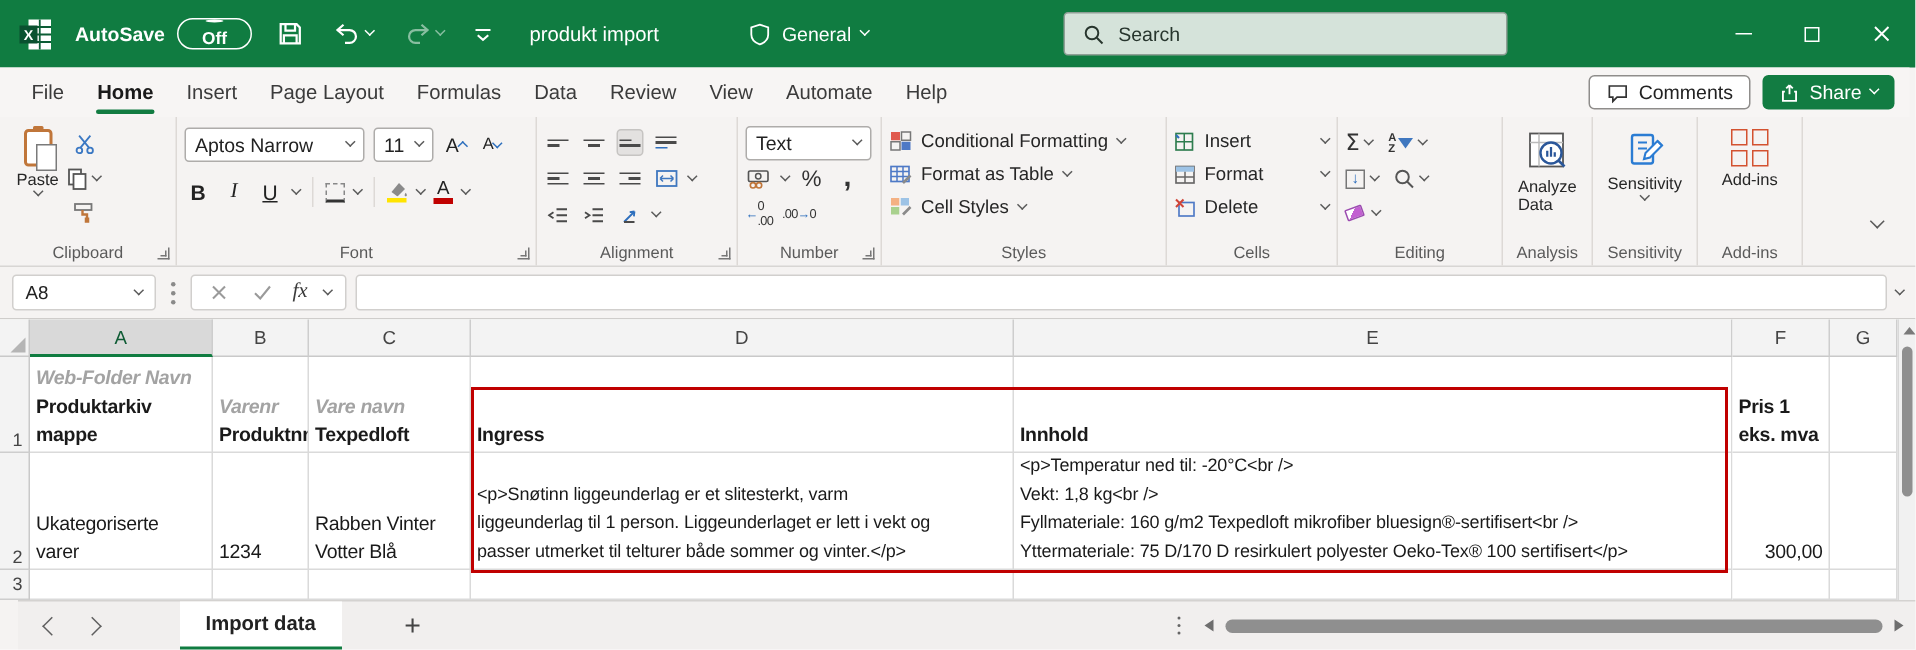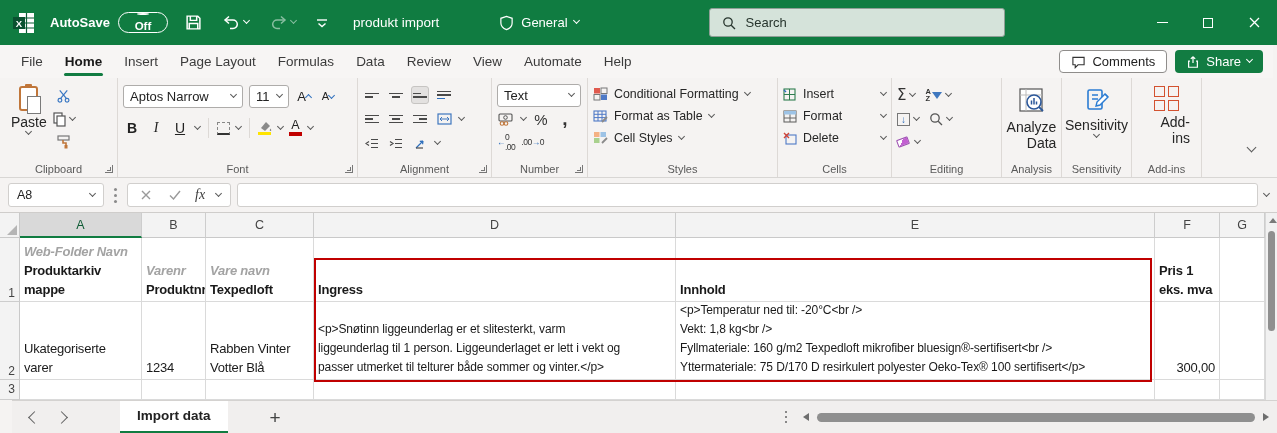--- a/index.html
+++ b/index.html
@@ -36,21 +36,21 @@
   .tabrow-right { margin-left:auto; display:flex; align-items:center; gap:8px; }
   .comments-btn { display:flex; align-items:center; gap:6px; border:1px solid #8f8d8b; border-radius:4px; background:#fff; padding:3px 11px; font-size:13px; color:#222; }
   .share-btn { display:flex; align-items:center; gap:6px; border-radius:4px; background:#127c42; padding:4px 11px; font-size:13px; color:#fff; }
 
   
   .ribbon { position:absolute; top:78px; left:0; right:0; height:100px; background:#f5f3f2; border-bottom:1px solid #d8d6d4; display:flex; }
   .rgroup { position:relative; border-right:1px solid #ddd9d6; padding:5px 5px 18px; flex:none; }
   .glabel { position:absolute; bottom:2px; left:0; right:0; text-align:center; font-size:11px; color:#5a5a5a; white-space:nowrap; }
   .launcher { position:absolute; right:4px; bottom:4px; width:8px; height:8px; border-right:1.2px solid #777; border-bottom:1.2px solid #777; }
   .launcher::before { content:""; position:absolute; right:1px; bottom:1px; width:3px; height:3px; border-right:1.2px solid #777; border-bottom:1.2px solid #777; transform:rotate(0deg); }
-  .bigbtn { display:flex; flex-direction:column; align-items:center; justify-content:flex-start; gap:3px; padding:3px 6px; font-size:14px; color:#262626; text-align:right; }
+  .bigbtn { display:flex; flex-direction:column; align-items:center; justify-content:flex-start; gap:3px; padding:3px 6px; font-size:11px; color:#262626; text-align:left; }
   .smallico { display:inline-flex; align-items:center; justify-content:center; min-width:18px; height:18px; }
   .rrow { display:flex; align-items:center; gap:6px; height:26px; }
   .combo { background:#fff; border:1px solid #aeacaa; border-radius:3px; height:23px; display:flex; align-items:center; justify-content:space-between; padding:0 6px; font-size:13px; color:#222; }
   .vsep { width:1px; height:20px; background:#ddd9d6; margin:0 2px; }
   .ico-lines { display:flex; flex-direction:column; width:14px; gap:2px; }
   .ico-lines i { height:1.5px; background:#4a4a4a; display:block; }
   .ln-f { width:100%; } .ln-p { width:60%; }
   .al-c i { margin:0 auto; } .al-r i { margin-left:auto; }
   .menurow { display:flex; align-items:center; gap:6px; height:22px; font-size:12.4px; color:#262626; white-space:nowrap; }
   .bld { font-weight:700; font-size:14px; color:#222; }

